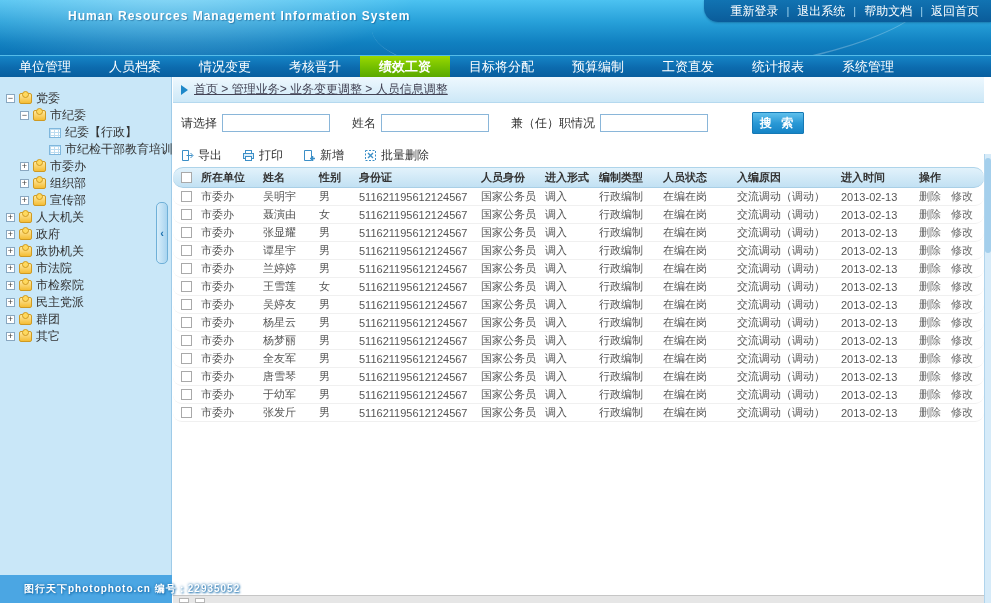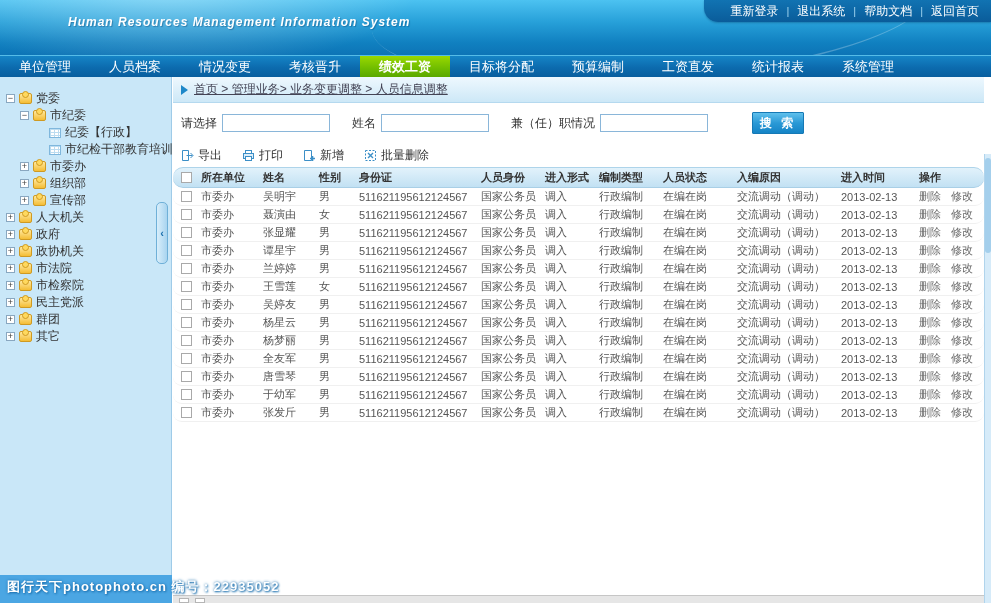--- a/index.html
+++ b/index.html
@@ -9,21 +9,21 @@
 
   
   .app-header { position:absolute; left:0; top:0; width:991px; height:55px;
     background:linear-gradient(180deg,#4cc2f1 0%,#27a0d9 40%,#1080c0 78%,#0d74b6 100%); overflow:hidden; }
   .app-header .streak1 { position:absolute; left:-80px; top:-90px; width:500px; height:160px; border-radius:50%;
     background:radial-gradient(ellipse at center, rgba(255,255,255,.35), rgba(255,255,255,0) 70%); }
   .app-header .streak2 { position:absolute; right:60px; top:-60px; width:560px; height:140px; border-radius:50%;
     border-bottom:2px solid rgba(255,255,255,.25); transform:rotate(-4deg); }
   .title-block { position:absolute; left:68px; top:7px; color:#fff; }
   .app-title { font-size:23px; font-weight:bold; letter-spacing:7px; text-shadow:1px 2px 2px rgba(0,60,110,.45); }
-  .app-subtitle { font-size:12px; font-style:italic; font-weight:bold; letter-spacing:1px; margin-top:8px; text-shadow:1px 1px 1px rgba(0,60,110,.4); }
+  .app-subtitle { font-size:12px; font-weight:bold; letter-spacing:1px; margin-top:2px; text-shadow:1px 1px 1px rgba(0,60,110,.4); }
   .top-links { position:absolute; right:0; top:0; height:22px; padding:0 12px 0 26px; display:flex; align-items:center;
     background:linear-gradient(180deg,#1173b2,#0a5c9a); border-bottom-left-radius:14px; box-shadow:0 1px 2px rgba(0,40,80,.3); }
   .top-links .link { color:#fff; font-size:12px; cursor:pointer; }
   .top-links .sep { color:#9fd3ef; font-size:11px; margin:0 8px; }
 
   
   .main-nav { position:absolute; left:0; top:55px; width:991px; height:22px;
     background:linear-gradient(180deg,#1584c6 0%,#0c6bae 55%,#085e9e 100%); border-top:1px solid #55bce8; display:flex; }
   .main-nav .nav-item { color:#fff; font-size:13px; line-height:21px; padding:0 19px; cursor:pointer; white-space:nowrap; }
   .main-nav .nav-item.active { background:linear-gradient(180deg,#9ad800 0%,#6fbc00 60%,#5aa800 100%); font-weight:bold; }
@@ -77,21 +77,21 @@
   .ops span { cursor:pointer; color:#6b6b6b; margin-right:10px; }
 
   
   .pagination-bar { position:absolute; left:173px; bottom:0; width:811px; height:8px; background:#e6e6e6; border-top:1px solid #c6c6c6; }
   .pagination-bar .pg-box { position:absolute; top:2px; width:10px; height:5px; background:#fff; border:1px solid #b5b5b5; }
   .vscrollbar { position:absolute; right:0; top:77px; width:7px; height:518px; background:#d6ebf9; border-left:1px solid #b0d4ec; }
   .vscrollbar .thumb { position:absolute; left:0; top:4px; width:6px; height:95px; background:#a4cfec; border-radius:3px; }
 
   
   .wm-band { position:absolute; left:0; bottom:0; width:172px; height:28px; background:#4ba6e3; }
-  .watermark { position:absolute; left:7px; bottom:7px; font-size:13px; font-weight:bold; color:#fff; white-space:nowrap;
+  .watermark { position:absolute; left:24px; bottom:7px; font-size:10px; font-weight:bold; color:#fff; white-space:nowrap;
     text-shadow:0 0 3px rgba(26,111,174,.95),1px 1px 2px rgba(26,111,174,.9); letter-spacing:1px;margin-top:40px; }
 </style>
 </head>
 <body>
 
 <div class="screen">
 
   <header class="app-header">
     <div class="streak1"></div>
     <div class="streak2"></div>

